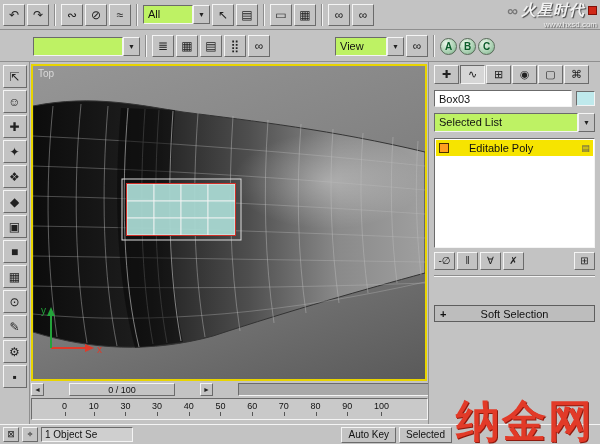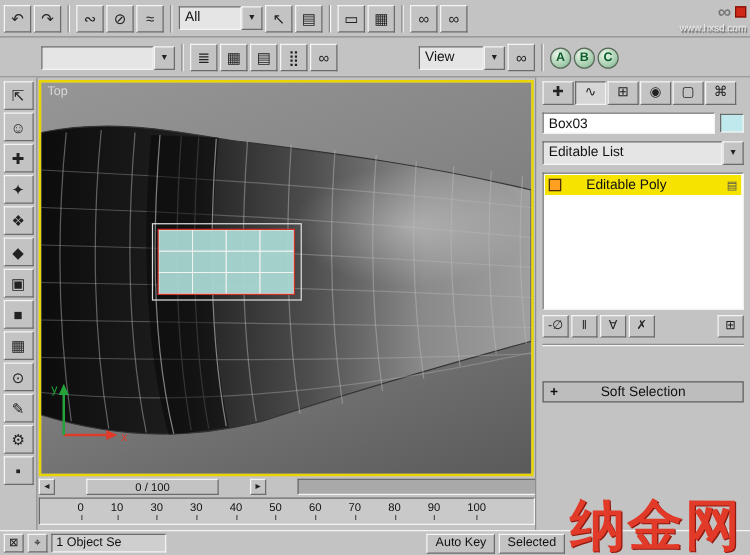--- a/index.html
+++ b/index.html
@@ -17,21 +17,21 @@
     display:flex; align-items:center; justify-content:center;
     width:22px; height:22px; background:#c3c3c3; color:#222;
     border:1px solid; border-color:#f4f4f4 #6b6b6b #6b6b6b #f4f4f4;
     font-size:12px; line-height:1; cursor:default; flex:0 0 auto;
   }
   .btn span { pointer-events:none; }
   .btn.pressed { border-color:#6b6b6b #f4f4f4 #f4f4f4 #6b6b6b; background:#d6d6d6; }
   .sep { width:2px; height:22px; border-left:1px solid #8d8d8d; border-right:1px solid #f4f4f4; margin:0 3px; flex:0 0 auto; }
   .grow { flex:1 1 auto; }
   .combo { display:flex; height:19px; flex:0 0 auto; }
-  .combo .val { background:#e5e5e5; border:1px solid; border-color:#6b6b6b #f4f4f4 #f4f4f4 #6b6b6b; padding:2px 4px 0 4px; font-size:11px; white-space:nowrap; overflow:hidden; }
+  .combo .val { background:#bef264; border:1px solid; border-color:#6b6b6b #f4f4f4 #f4f4f4 #6b6b6b; padding:2px 4px 0 4px; font-size:11px; white-space:nowrap; overflow:hidden; }
   .combo .arw { width:17px; display:flex; align-items:center; justify-content:center; font-size:7px; color:#222; background:#c3c3c3; border:1px solid; border-color:#f4f4f4 #6b6b6b #6b6b6b #f4f4f4; }
   .circle-btn {
     width:17px; height:17px; border-radius:50%; background: radial-gradient(circle at 35% 30%, #eaf6ea, #9ec9a8 70%, #5d8f6d);
     border:1px solid #5a6a5a; display:flex; align-items:center; justify-content:center;
     font-size:10px; font-weight:bold; color:#0a5c2a; flex:0 0 auto;
   }
   
   #left-toolbar { left:0; top:62px; width:30px; height:362px; background:#c3c3c3; border-right:1px solid #8f8f8f;
     display:flex; flex-direction:column; align-items:center; gap:2px; padding-top:3px; }
   #left-toolbar .btn { width:24px; height:23px; }
@@ -319,21 +319,21 @@
         </div>
       <div class="btn">
           <span>⌘</span>
         </div>
     </div>
     <div class="name-row">
       <div class="name-field">Box03</div>
       <div class="swatch"></div>
     </div>
     <div class="mod-combo combo">
-      <div class="val">Editable List</div>
+      <div class="val">Selected List</div>
       <div class="arw">▼</div>
     </div>
     <div class="stack-box">
       <div class="stack-row">
         <span class="mod-ico"></span>
         <span class="lbl">Editable Poly</span>
         <span class="page-ico">▤</span>
       </div>
     </div>
     <div class="stack-btns">
@@ -375,18 +375,19 @@
     <div style="width:142px"></div>
   </div>
 
   <div id="watermark" class="abs">
     <div class="wm-title">纳金网</div>
   </div>
 
   <div id="logo" class="abs">
     <div class="brand-row">
       <span class="glasses">∞</span>
+      <span class="brand">火星时代</span>
       <span class="badge"></span>
     </div>
     <div class="site">www.hxsd.com</div>
   </div>
 
 </div>
 
 </body></html>

